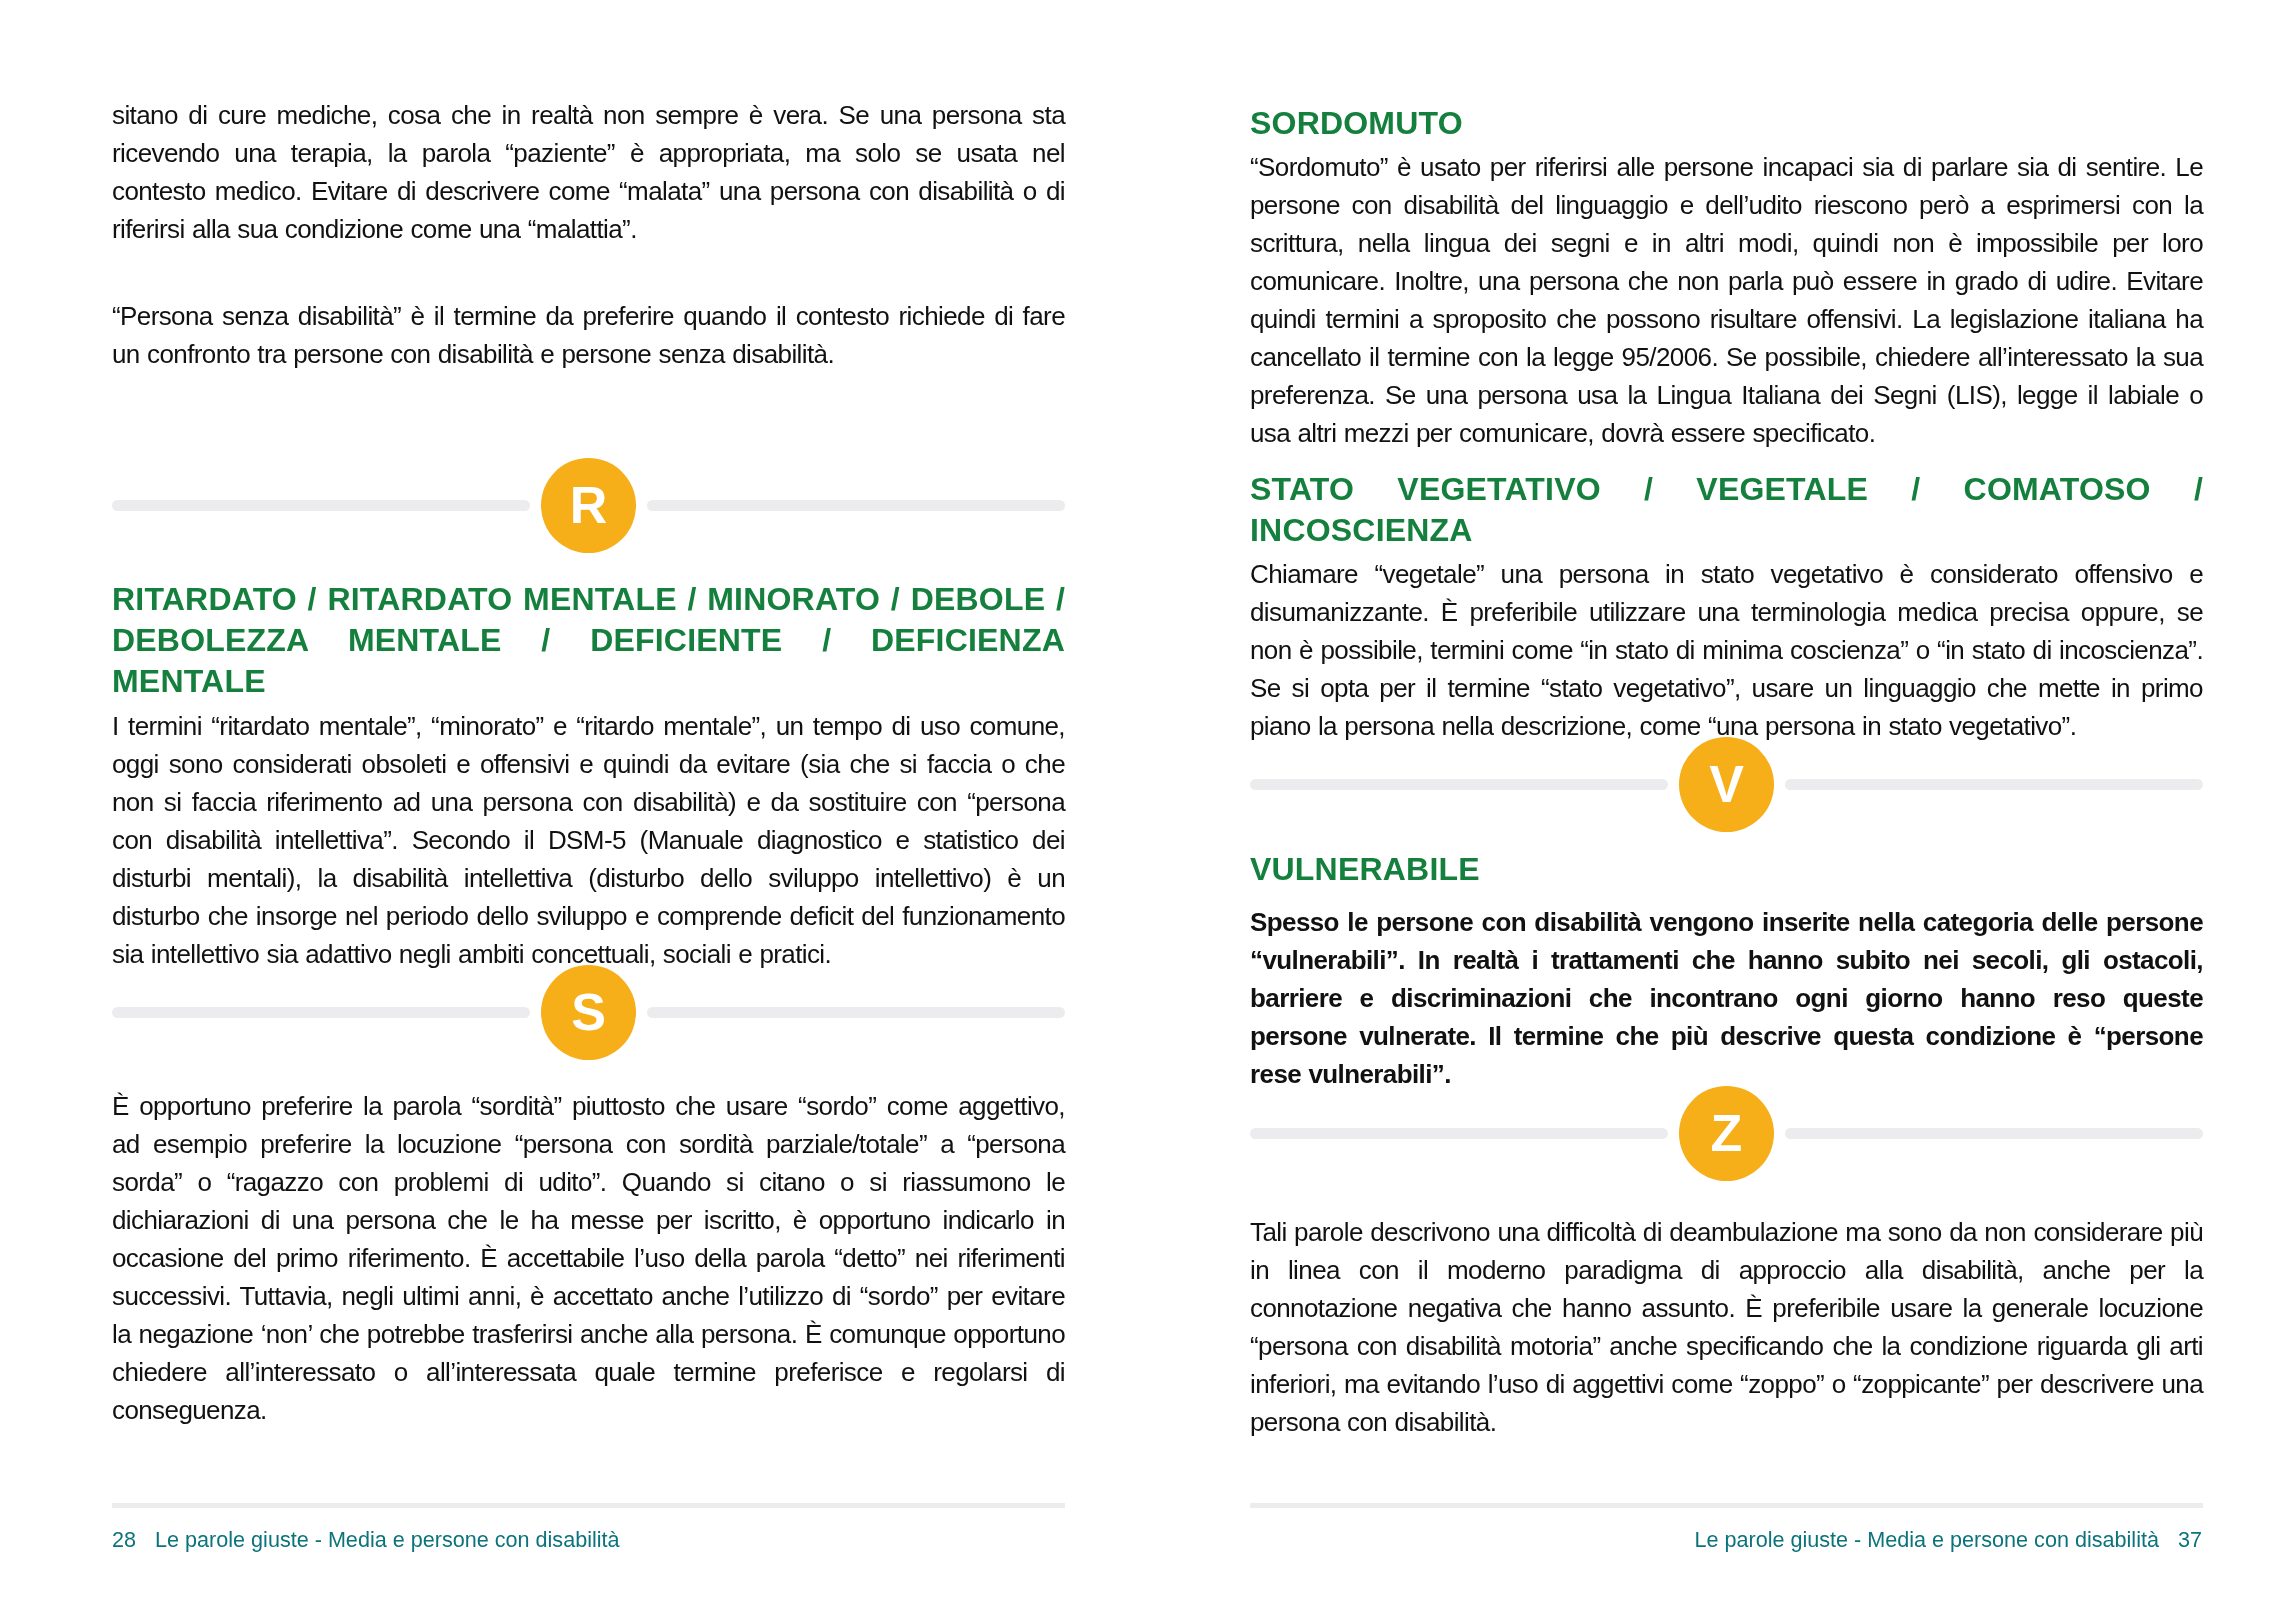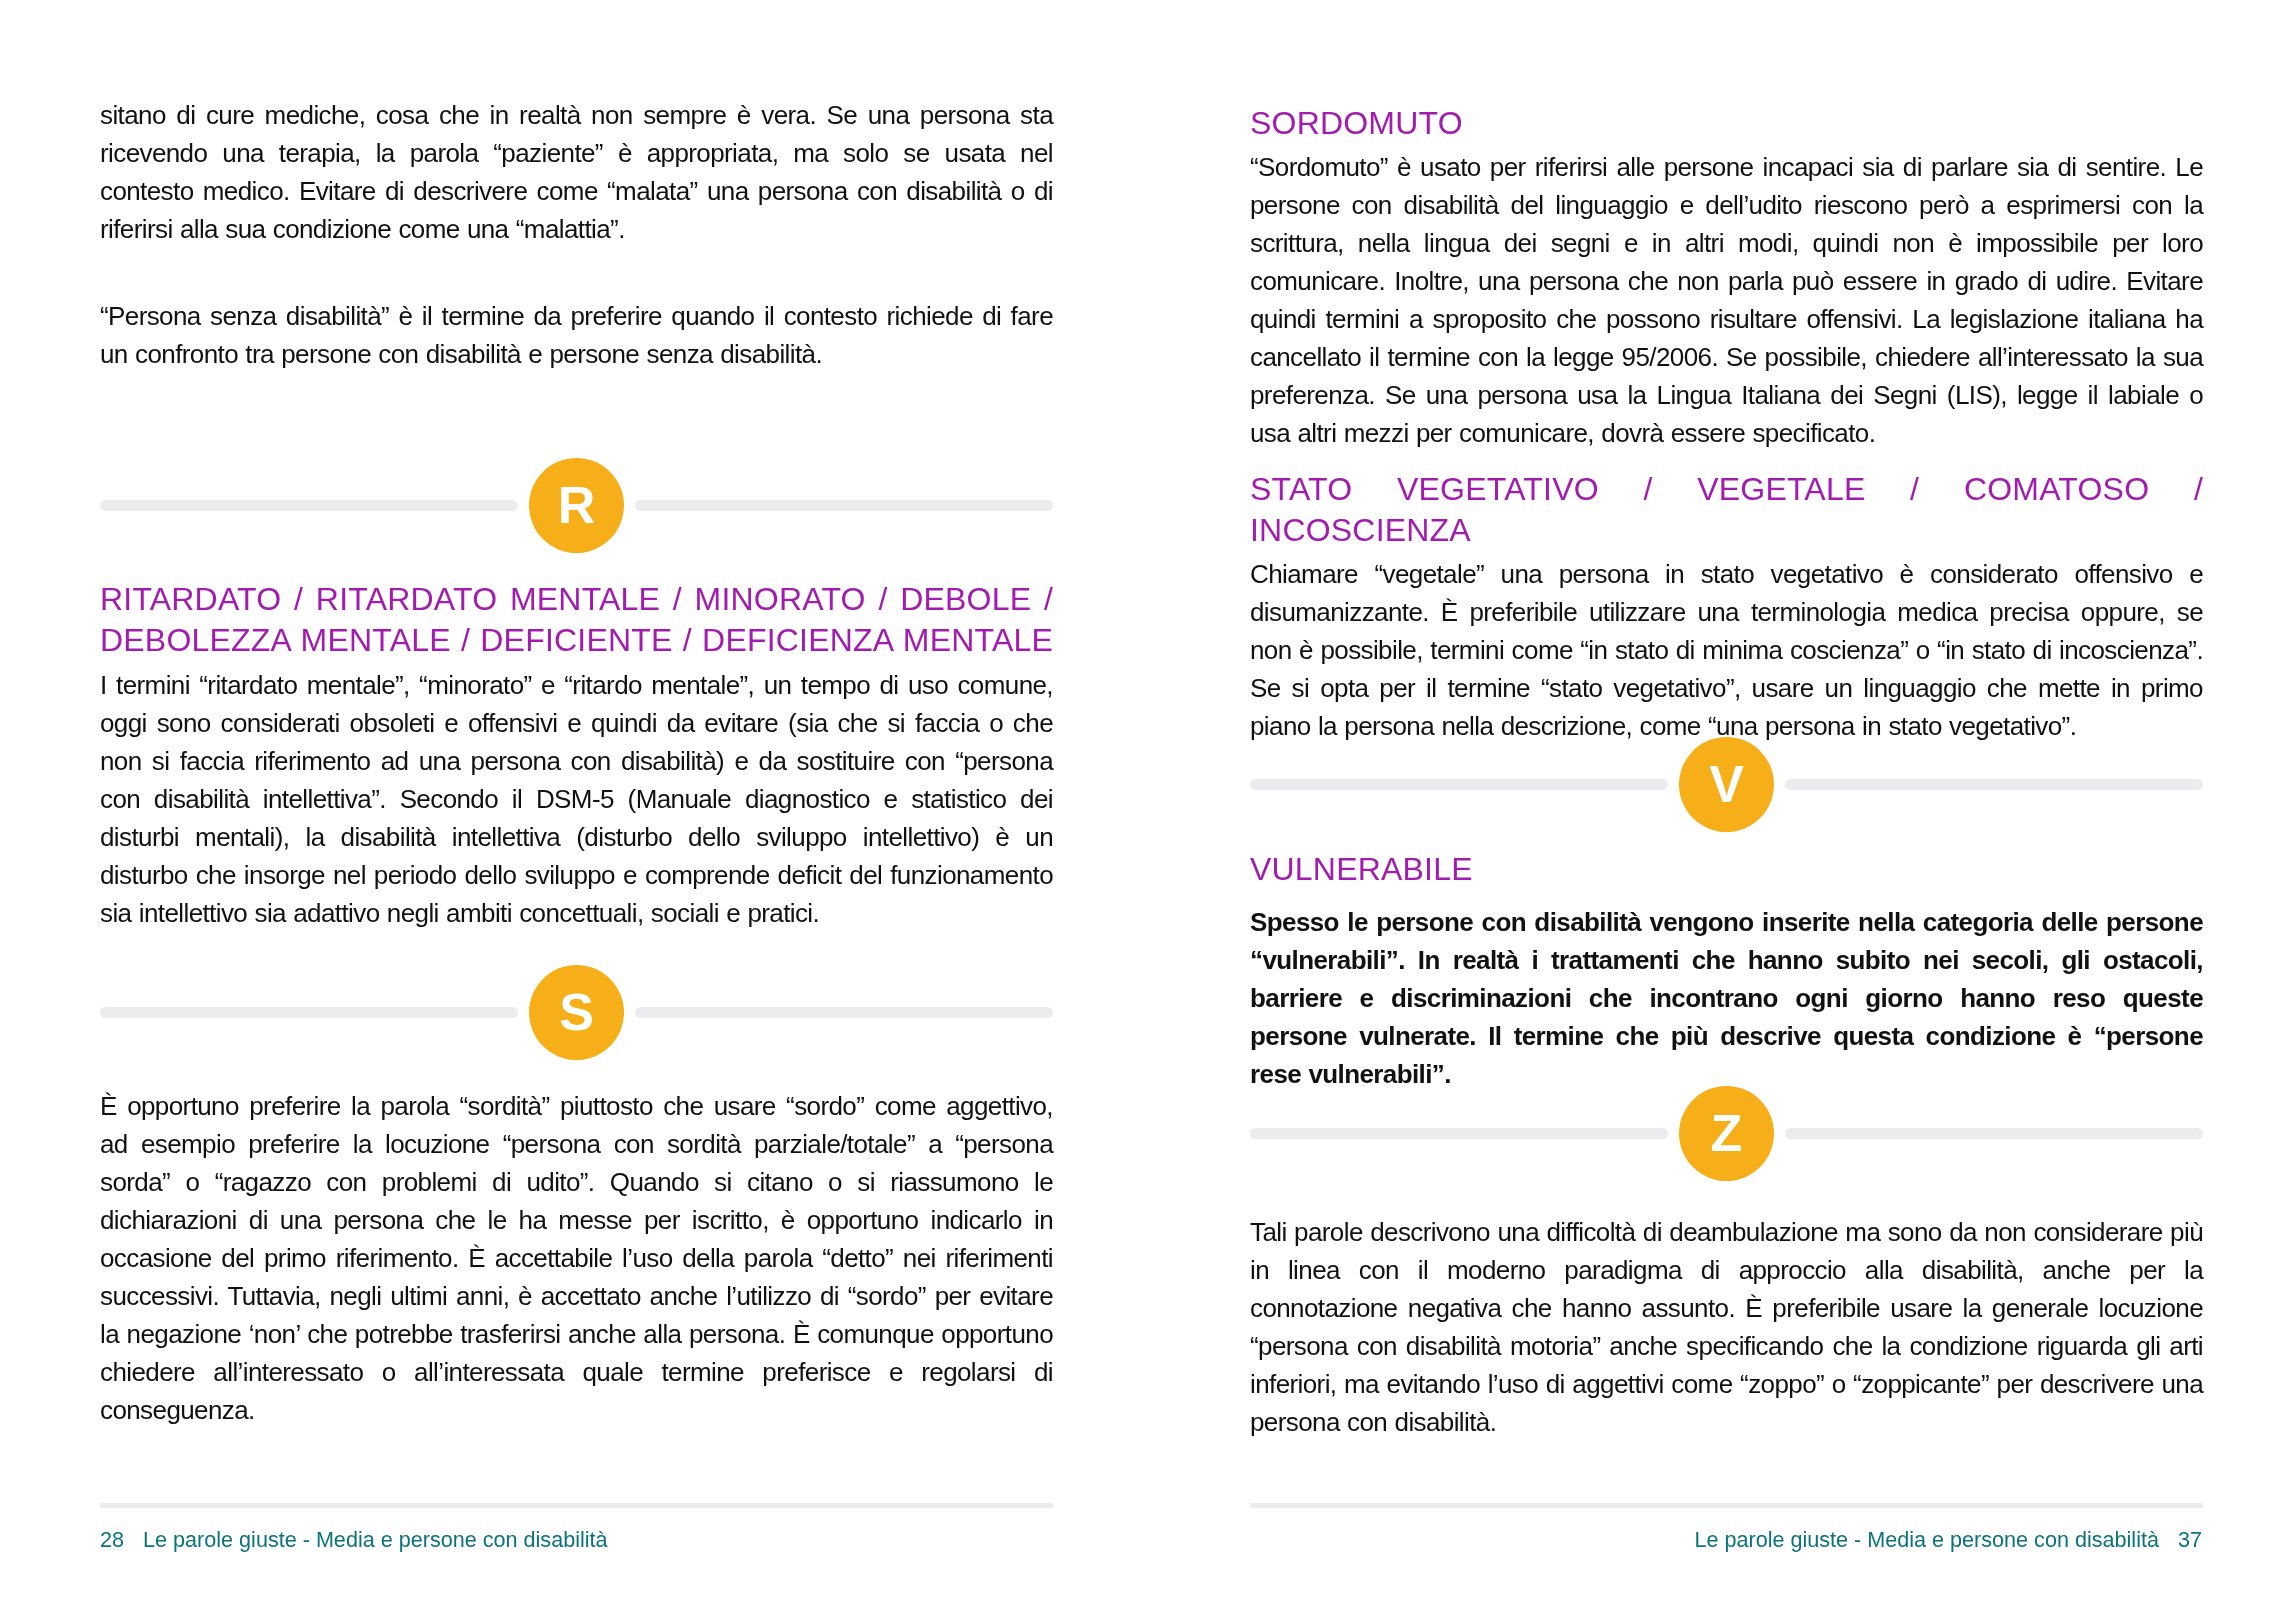--- a/index.html
+++ b/index.html
@@ -1,27 +1,27 @@
 <!DOCTYPE html>
 <html style="font-size:10.5px"><head>
 <meta charset="utf-8">
 <style>
   html, body { margin: 0; padding: 0; background: #ffffff; }
   body {
     width: 2284px; height: 1620px; position: relative; overflow: hidden;
     font-family: "Liberation Sans", sans-serif; color: #111111;
   }
   .page { position: absolute; top: 0; height: 1620px; width: 1142px; }
-  .page.left { left: 0; padding-left: 16px; }
+  .page.left { left: 12px; padding-left: 16px; }
   .page.right { left: 1142px; }
   .block { position: absolute; width: 953px; }
   .page.left .block { left: 100px; }
   .page.right .block { left: 108px; }
   .heading {
-    margin: 0; font-weight: normal; color: #a21caf; font-size: 32px;
+    margin: 0; font-weight: bold; color: #15803d; font-size: 32px;
     line-height: 41px; letter-spacing: 0.2px; text-align: justify;
     text-align-last: left;
   }
   .heading.justify-all { text-align-last: justify; }
   .body-text {
     margin: 0; font-size: 26px; line-height: 38px; text-align: justify;
     letter-spacing: -0.6px; word-spacing: 0.7px;
   }
   .divider {
     position: absolute; height: 98px; width: 953px;

